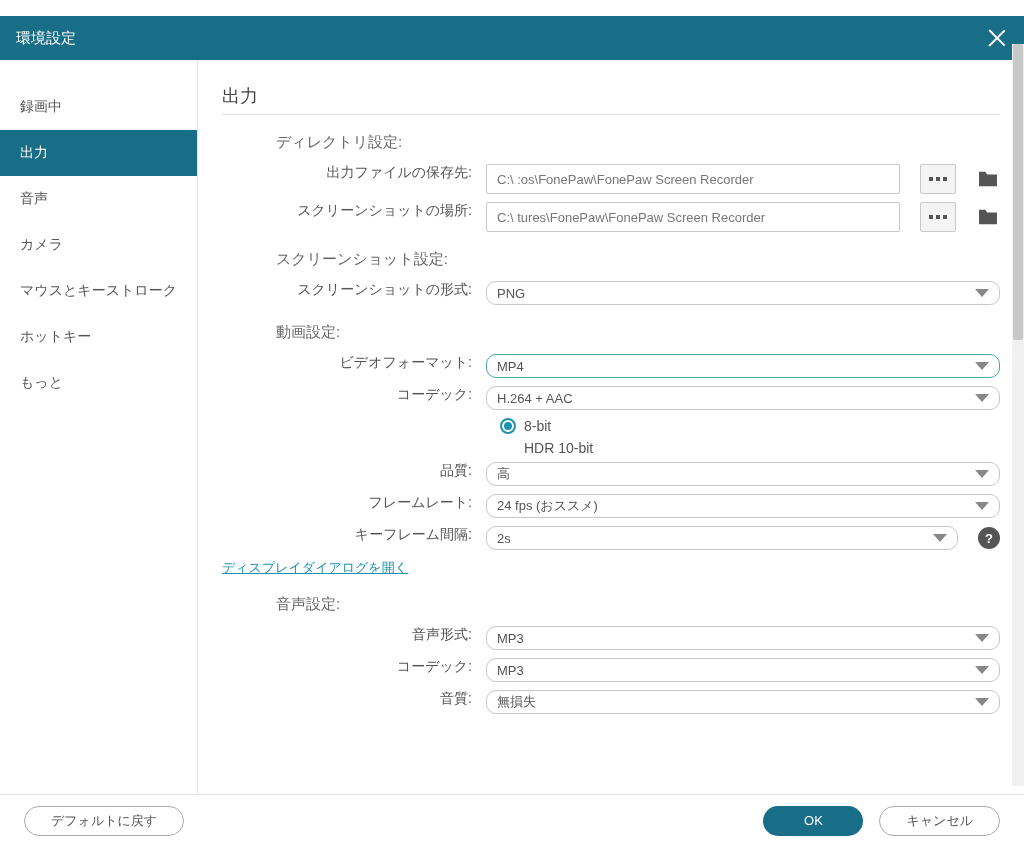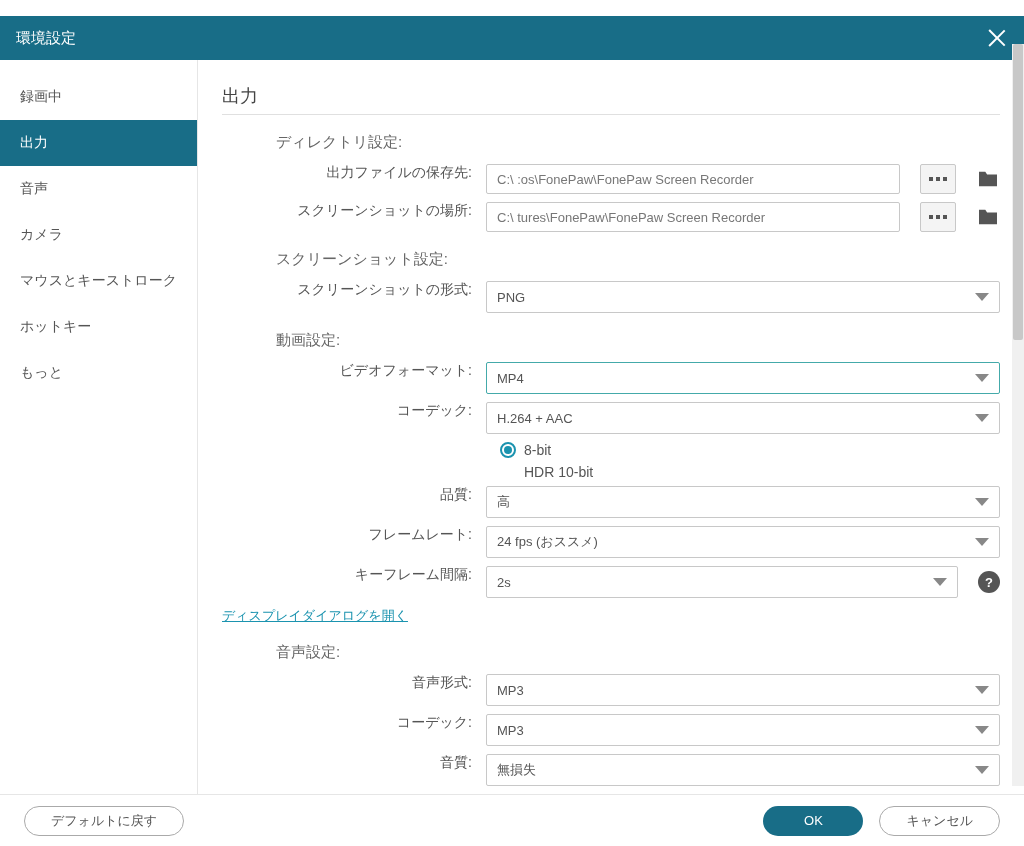--- a/index.html
+++ b/index.html
@@ -11,21 +11,21 @@
   }
   .titlebar .close { width: 22px; height: 22px; cursor: pointer; position: relative; }
   .titlebar .close::before, .titlebar .close::after {
     content: ""; position: absolute; left: 10px; top: 0; width: 1.5px; height: 22px; background: #fff;
   }
   .titlebar .close::before { transform: rotate(45deg); }
   .titlebar .close::after  { transform: rotate(-45deg); }
 
   .body { display: flex; height: 742px; }
 
-  .sidebar { width: 198px; background: #fff; border-right: 1px solid #e6e6e6; padding-top: 14px; }
+  .sidebar { width: 198px; background: #fff; border-right: 1px solid #e6e6e6; padding-top: 24px; }
   .sidebar .item {
     padding: 14px 20px; font-size: 14px; color: #555; cursor: pointer;
   }
   .sidebar .item.active { background: #186d87; color: #fff; }
 
   .content { flex: 1; overflow-y: auto; padding: 24px 24px 0 24px; position: relative; }
 
   .page-title {
     font-size: 18px; color: #444; font-weight: 500; padding-bottom: 6px;
     border-bottom: 1px solid #e0e0e0; margin-bottom: 18px;
@@ -51,21 +51,21 @@
     width: 36px; height: 30px; border: 1px solid #c8c8c8; background: #f4f4f4;
     border-radius: 2px; display: flex; align-items: center; justify-content: center; cursor: pointer;
   }
   .dots { display: flex; gap: 3px; }
   .dots span { width: 4px; height: 4px; background: #555; border-radius: 0; }
 
   .folder-icon { width: 24px; height: 24px; display: flex; align-items: center; justify-content: center; cursor: pointer; }
   .folder-icon svg { width: 22px; height: 18px; fill: #555; }
 
   .select {
-    flex: 1; height: 32px; border: 1px solid #c8c8c8; background: #fff; border-radius: 2px;
+    flex: 1; height: 24px; border: 1px solid #c8c8c8; background: #fff; border-radius: 10px;
     padding: 0 10px; font-size: 13px; color: #555; display: flex; align-items: center;
     justify-content: space-between; cursor: pointer;
   }
   .select.outlined { border: 1.5px solid #4aa; }
   .chev { width: 0; height: 0; border-left: 7px solid transparent; border-right: 7px solid transparent; border-top: 8px solid #888; }
 
   .radio-row { margin-left: 278px; display: flex; align-items: center; gap: 8px; margin-bottom: 6px; font-size: 14px; color: #555; }
   .radio-outer {
     width: 16px; height: 16px; border: 2px solid #1b93af; border-radius: 50%;
     display: flex; align-items: center; justify-content: center;

